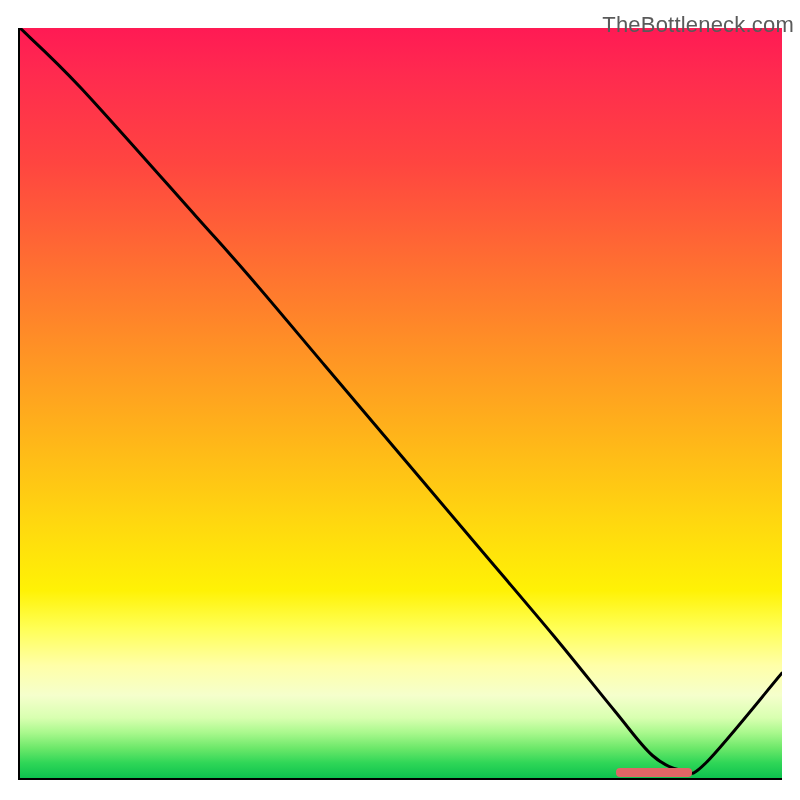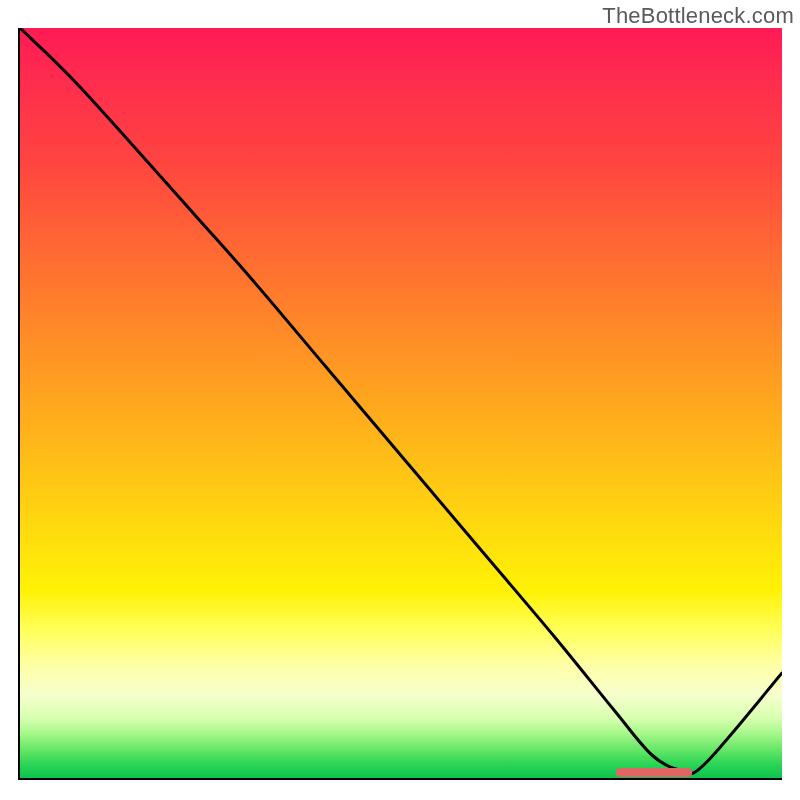--- a/index.html
+++ b/index.html
@@ -11,21 +11,21 @@
     background: #ffffff;
     font-family: Arial, Helvetica, sans-serif;
   }
   .chart-wrap {
     position: relative;
     width: 800px;
     height: 800px;
   }
   .watermark {
     position: absolute;
-    top: 3px;
+    top: 12px;
     right: 6px;
     font-size: 22px;
     font-weight: 400;
     color: #5a5a5a;
     letter-spacing: 0.2px;
     z-index: 50;
   }
   .plot-area {
     position: absolute;
     left: 18px;

